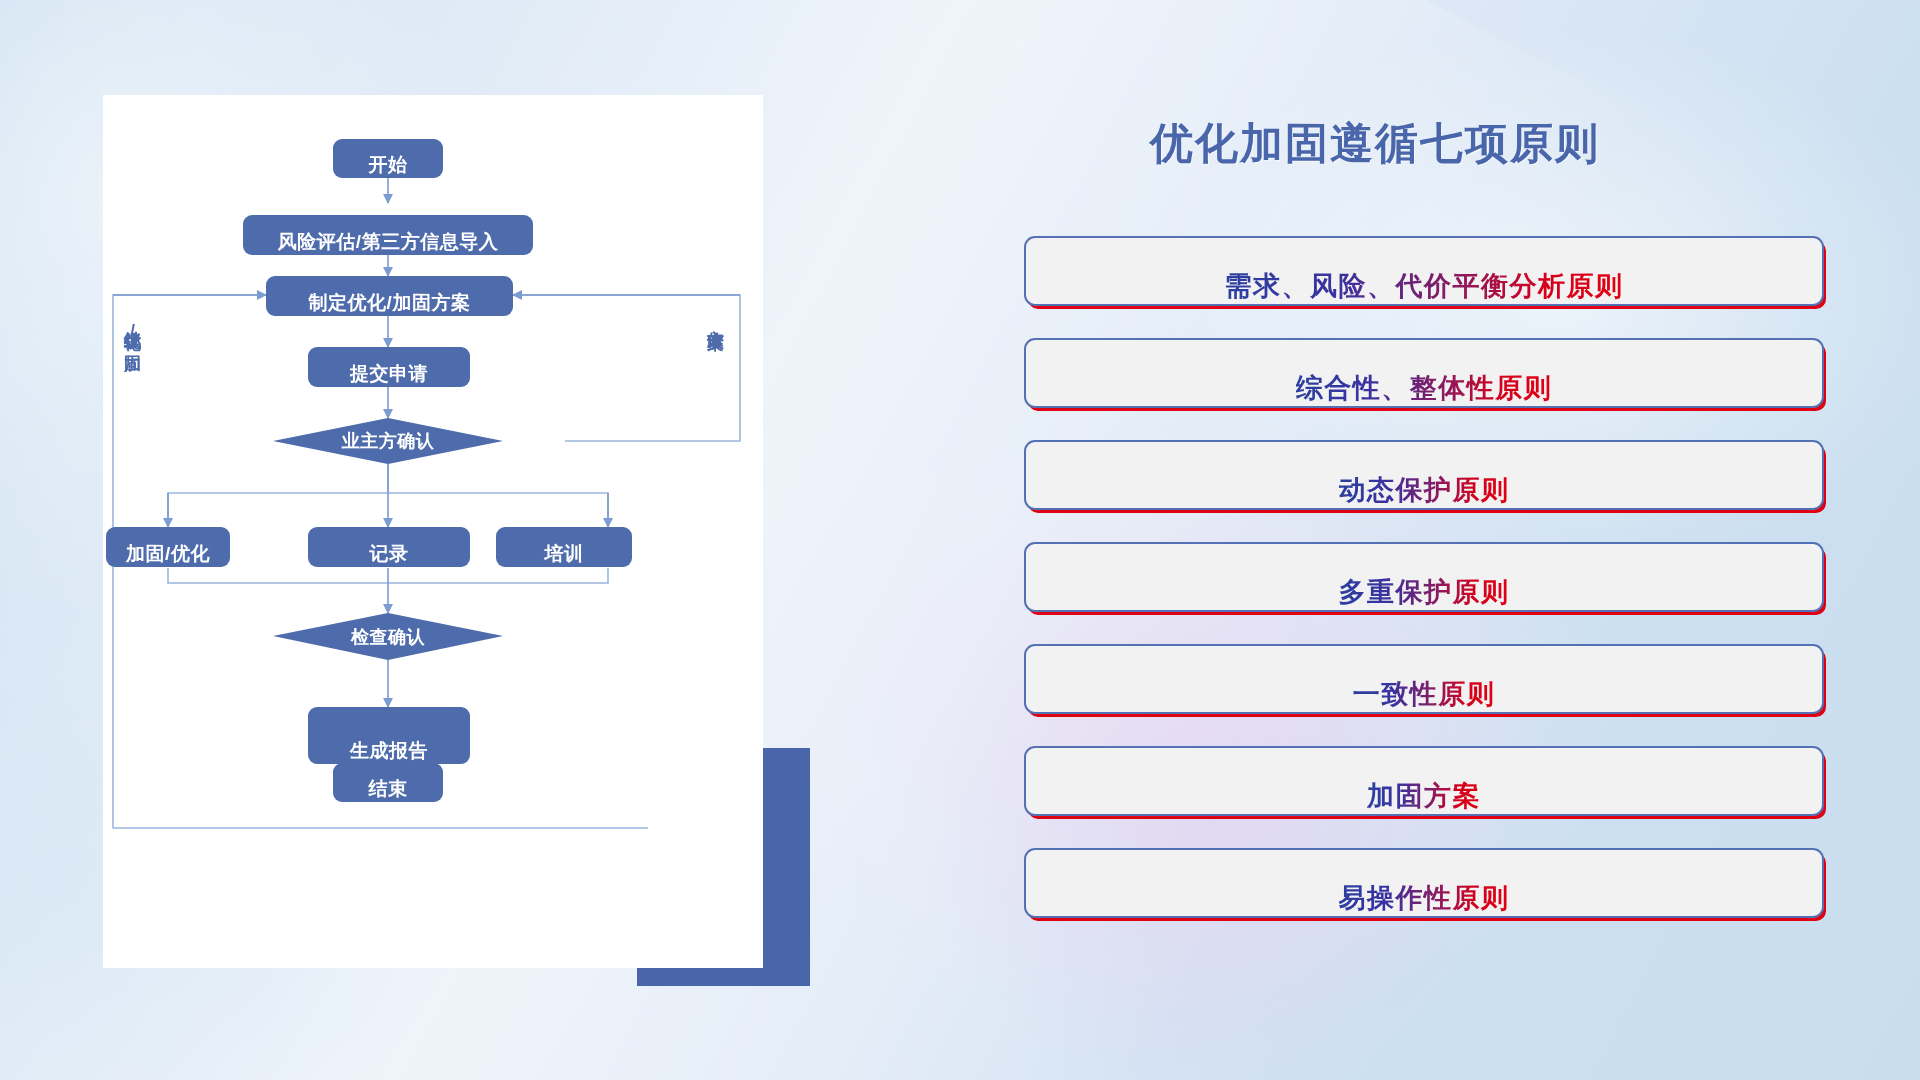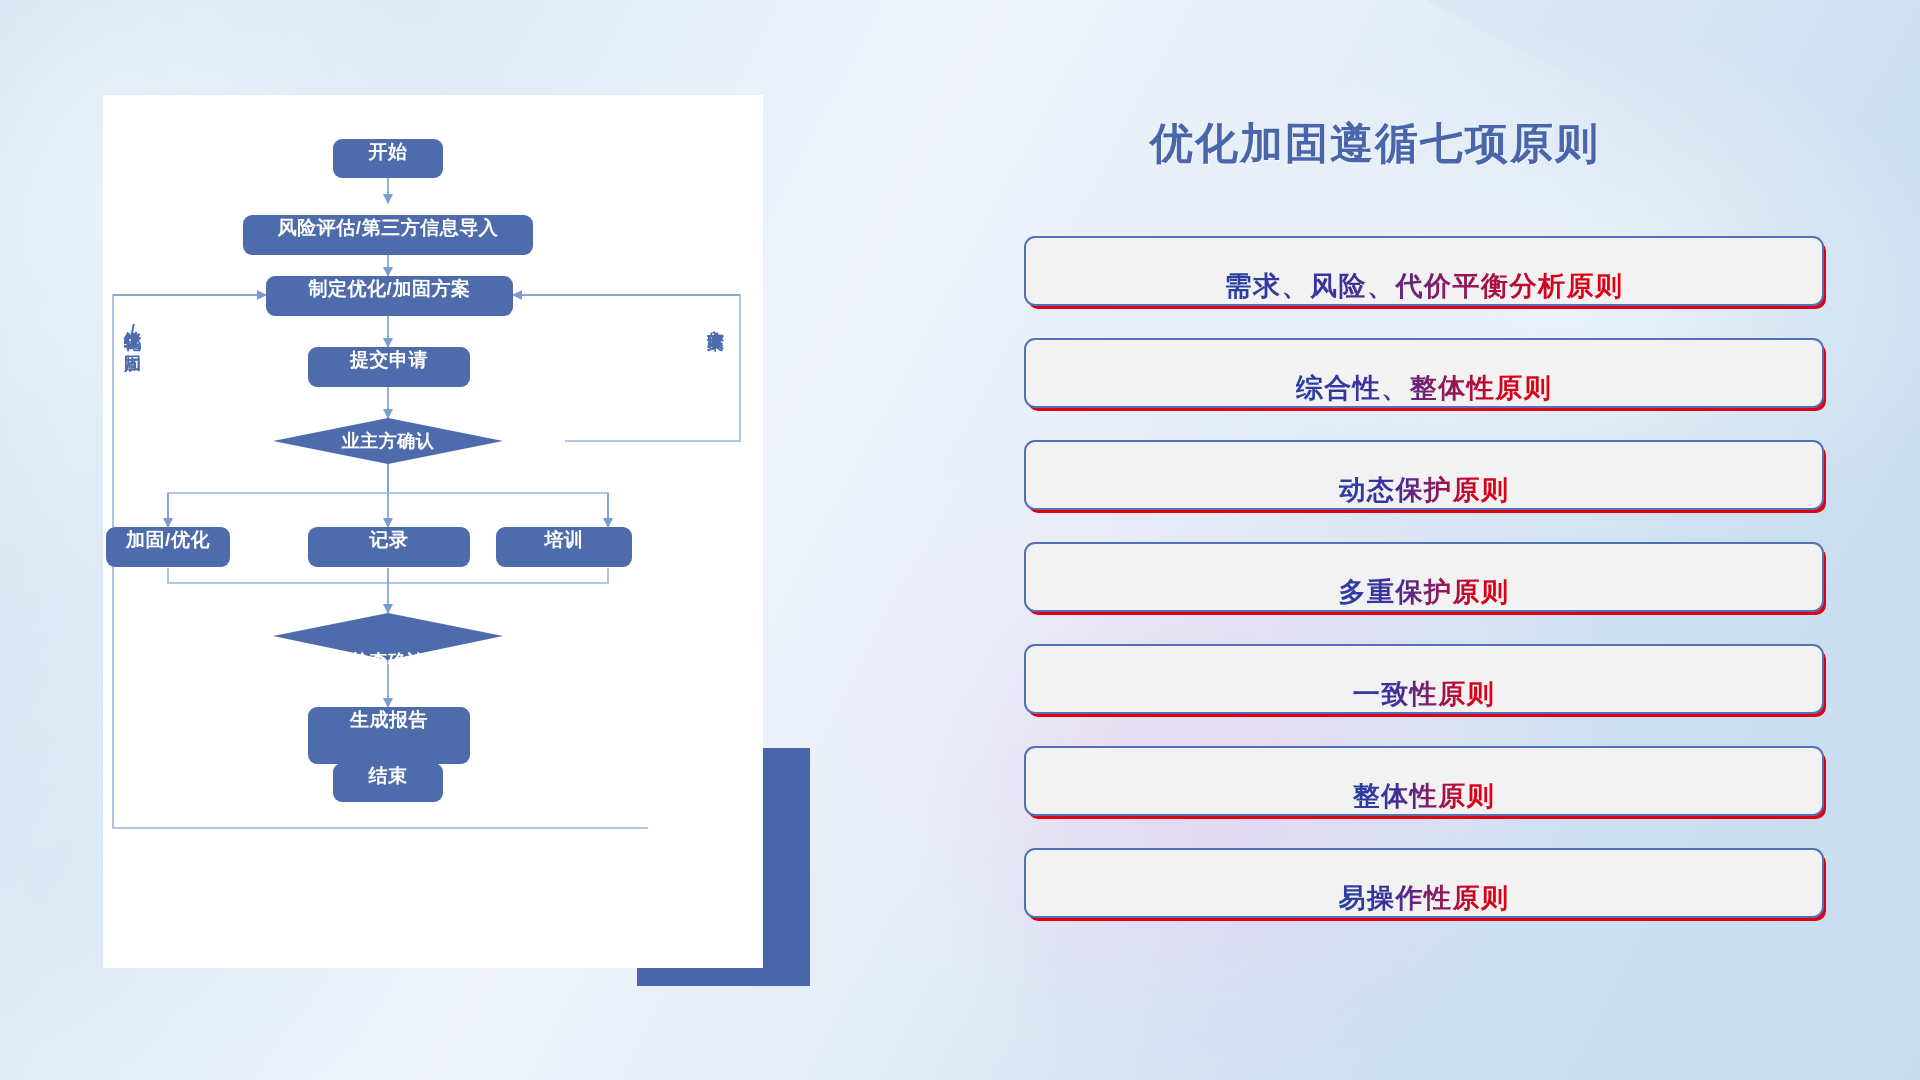--- a/index.html
+++ b/index.html
@@ -72,21 +72,21 @@
     width: 660px;
     height: 873px;
   }
 
   .node-box {
     position: absolute;
     background: #4e6cab;
     border-radius: 9px;
     color: #ffffff;
     display: flex;
-    align-items: flex-start;
+    align-items: flex-end;
     justify-content: center;
     font-size: 19px;
     font-weight: bold;
     white-space: nowrap;
     letter-spacing: 0.5px;
     z-index: 4;
   }
   .node-diamond-wrap {
     position: absolute;
     z-index: 4;
@@ -238,21 +238,21 @@
     </div>
 
     <div class="node-box" style="left:205px; top:432px; width:162px; height:40px;">
       <span>记录</span>
     </div>
 
     <div class="node-box" style="left:393px; top:432px; width:136px; height:40px;">
       <span>培训</span>
     </div>
 
-    <div class="node-diamond-wrap" style="left:170px; top:542px; width:230px; height:47px;text-align:right;">
+    <div class="node-diamond-wrap" style="left:170px; top:518px; width:230px; height:47px;text-align:right;">
       <span class="dia-label">检查确认</span>
     </div>
 
     <div class="node-box" style="left:205px; top:612px; width:162px; height:57px;">
       <span>生成报告</span>
     </div>
 
     <div class="node-box" style="left:230px; top:668px; width:110px; height:39px;">
       <span>结束</span>
     </div>
@@ -276,21 +276,21 @@
     <div class="pill">
       <span class="pill-label">动态保护原则</span>
     </div>
     <div class="pill">
       <span class="pill-label">多重保护原则</span>
     </div>
     <div class="pill">
       <span class="pill-label">一致性原则</span>
     </div>
     <div class="pill">
-      <span class="pill-label">整体性原则</span>
+      <span class="pill-label">加固方案</span>
     </div>
     <div class="pill">
       <span class="pill-label">易操作性原则</span>
     </div>
 
   </div>
 
 </div>
 
 </body></html>

